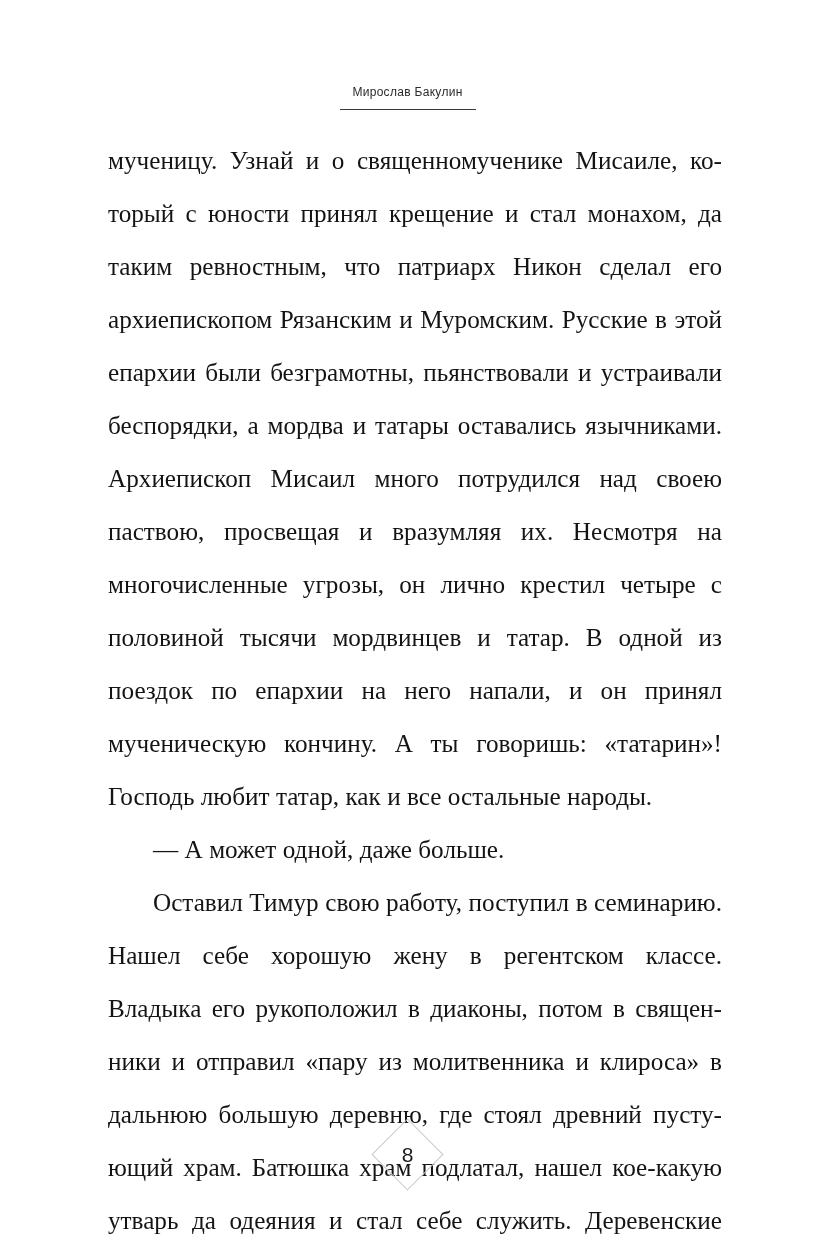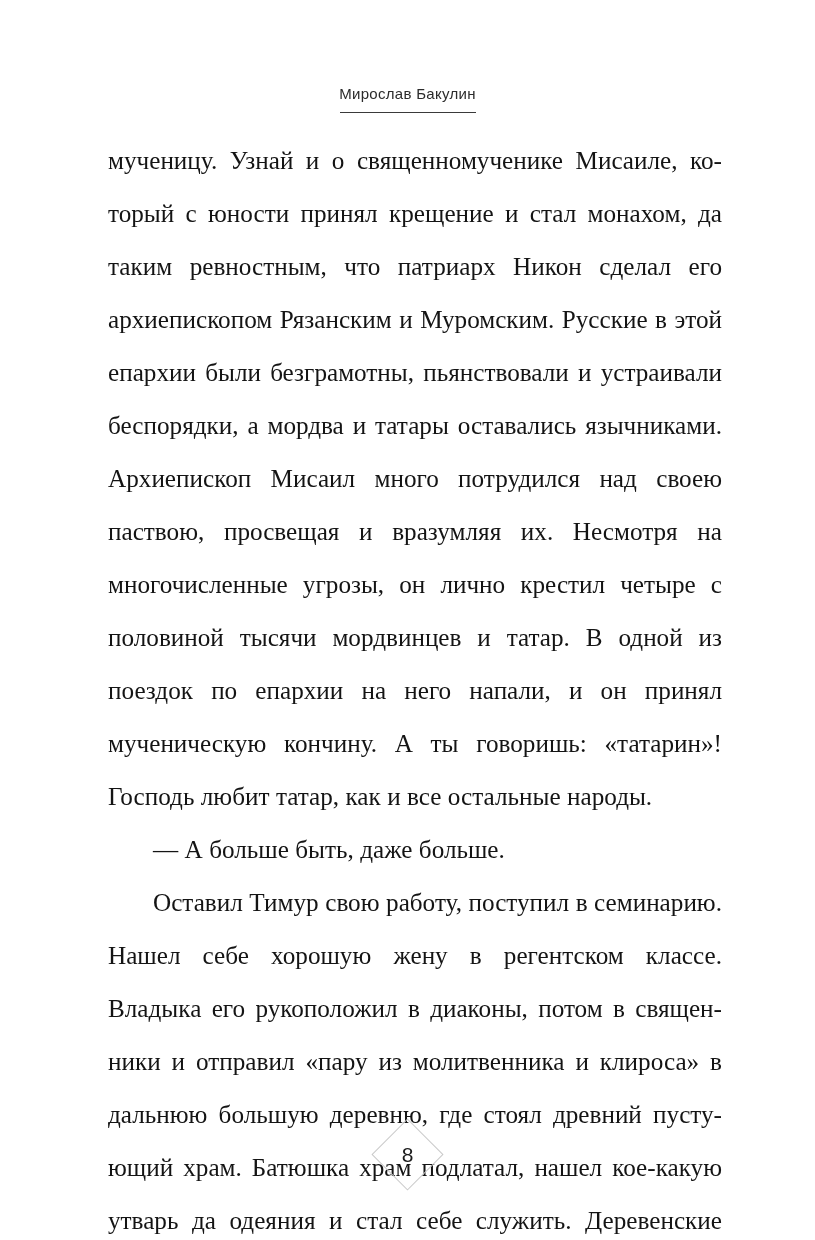--- a/index.html
+++ b/index.html
@@ -22,21 +22,21 @@
     position: absolute;
     top: 74px;
     left: 0;
     width: 815px;
     text-align: center;
   }
 
   .running-head-text {
     display: inline-block;
     font-family: "Liberation Sans", sans-serif;
-    font-size: 15px;
+    font-size: 12px;
     font-weight: 400;
     letter-spacing: 0.3px;
     color: #2b2b2b;
     line-height: 1;
     margin-top: 12px;
   }
 
   .running-head-rule {
     width: 136px;
     height: 1px;
@@ -122,21 +122,21 @@
 
 <div class="page">
 
   <div class="running-head">
     <div class="running-head-text">Мирослав Бакулин</div>
     <div class="running-head-rule"></div>
   </div>
 
   <div class="textblock">
     <p class="para">мученицу. Узнай и о священномученике Мисаиле, ко­торый с юности принял крещение и стал монахом, да таким ревностным, что патриарх Никон сделал его архиепископом Рязанским и Муромским. Русские в этой епархии были безграмотны, пьянствовали и устраивали беспорядки, а мордва и татары остава­лись язычниками. Архиепископ Мисаил много по­трудился над своею паствою, просвещая и вразумляя их. Несмотря на многочисленные угрозы, он лично крестил четыре с половиной тысячи мордвинцев и та­тар. В одной из поездок по епархии на него напали, и он принял мученическую кончину. А ты говоришь: «татарин»! Господь любит татар, как и все остальные народы.</p>
-    <p class="para dialogue">— А больше быть, даже больше.</p>
+    <p class="para dialogue">— А может одной, даже больше.</p>
     <p class="para indent">Оставил Тимур свою работу, поступил в семина­рию. Нашел себе хорошую жену в регентском классе. Владыка его рукоположил в диаконы, потом в священ­ники и отправил «пару из молитвенника и клироса» в дальнюю большую деревню, где стоял древний пусту­ющий храм. Батюшка храм подлатал, нашел кое-какую утварь да одеяния и стал себе служить. Деревенские потянулись на службы, но упорно среди них слух ходил, что «священник не настоящий, потому что татарин». Особенно так ворчали те, которых батюшка от рю­мочки отлучить хотел.</p>
   </div>
 
   <div class="folio">
     <div class="folio-inner">
       <div class="folio-diamond"></div>
       <div class="folio-number">8</div>
     </div>
   </div>
 

